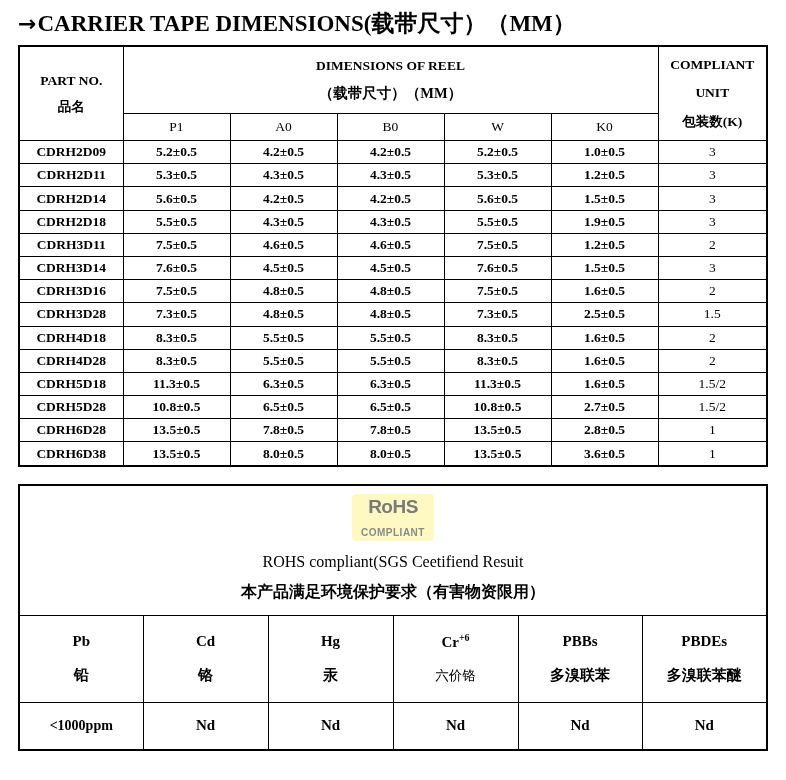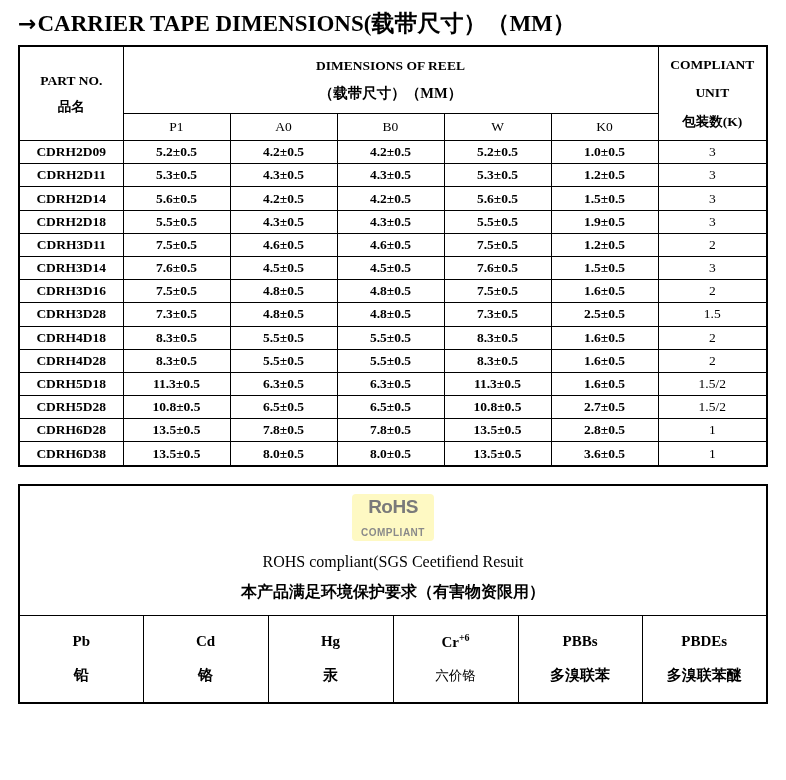--- a/index.html
+++ b/index.html
@@ -400,17 +400,25 @@
           </td>
           <td>
             <span>PBBs</span>
             <span class="cn">多溴联苯</span>
           </td>
           <td>
             <span>PBDEs</span>
             <span class="cn">多溴联苯醚</span>
           </td>
         </tr>
+        <tr class="val-rohs">
+          <td class="first">&lt;1000ppm</td>
+          <td>Nd</td>
+          <td>Nd</td>
+          <td>Nd</td>
+          <td>Nd</td>
+          <td>Nd</td>
+        </tr>
       </tbody>
     </table>
   </div>
 
 </div>
 
 </body></html>

